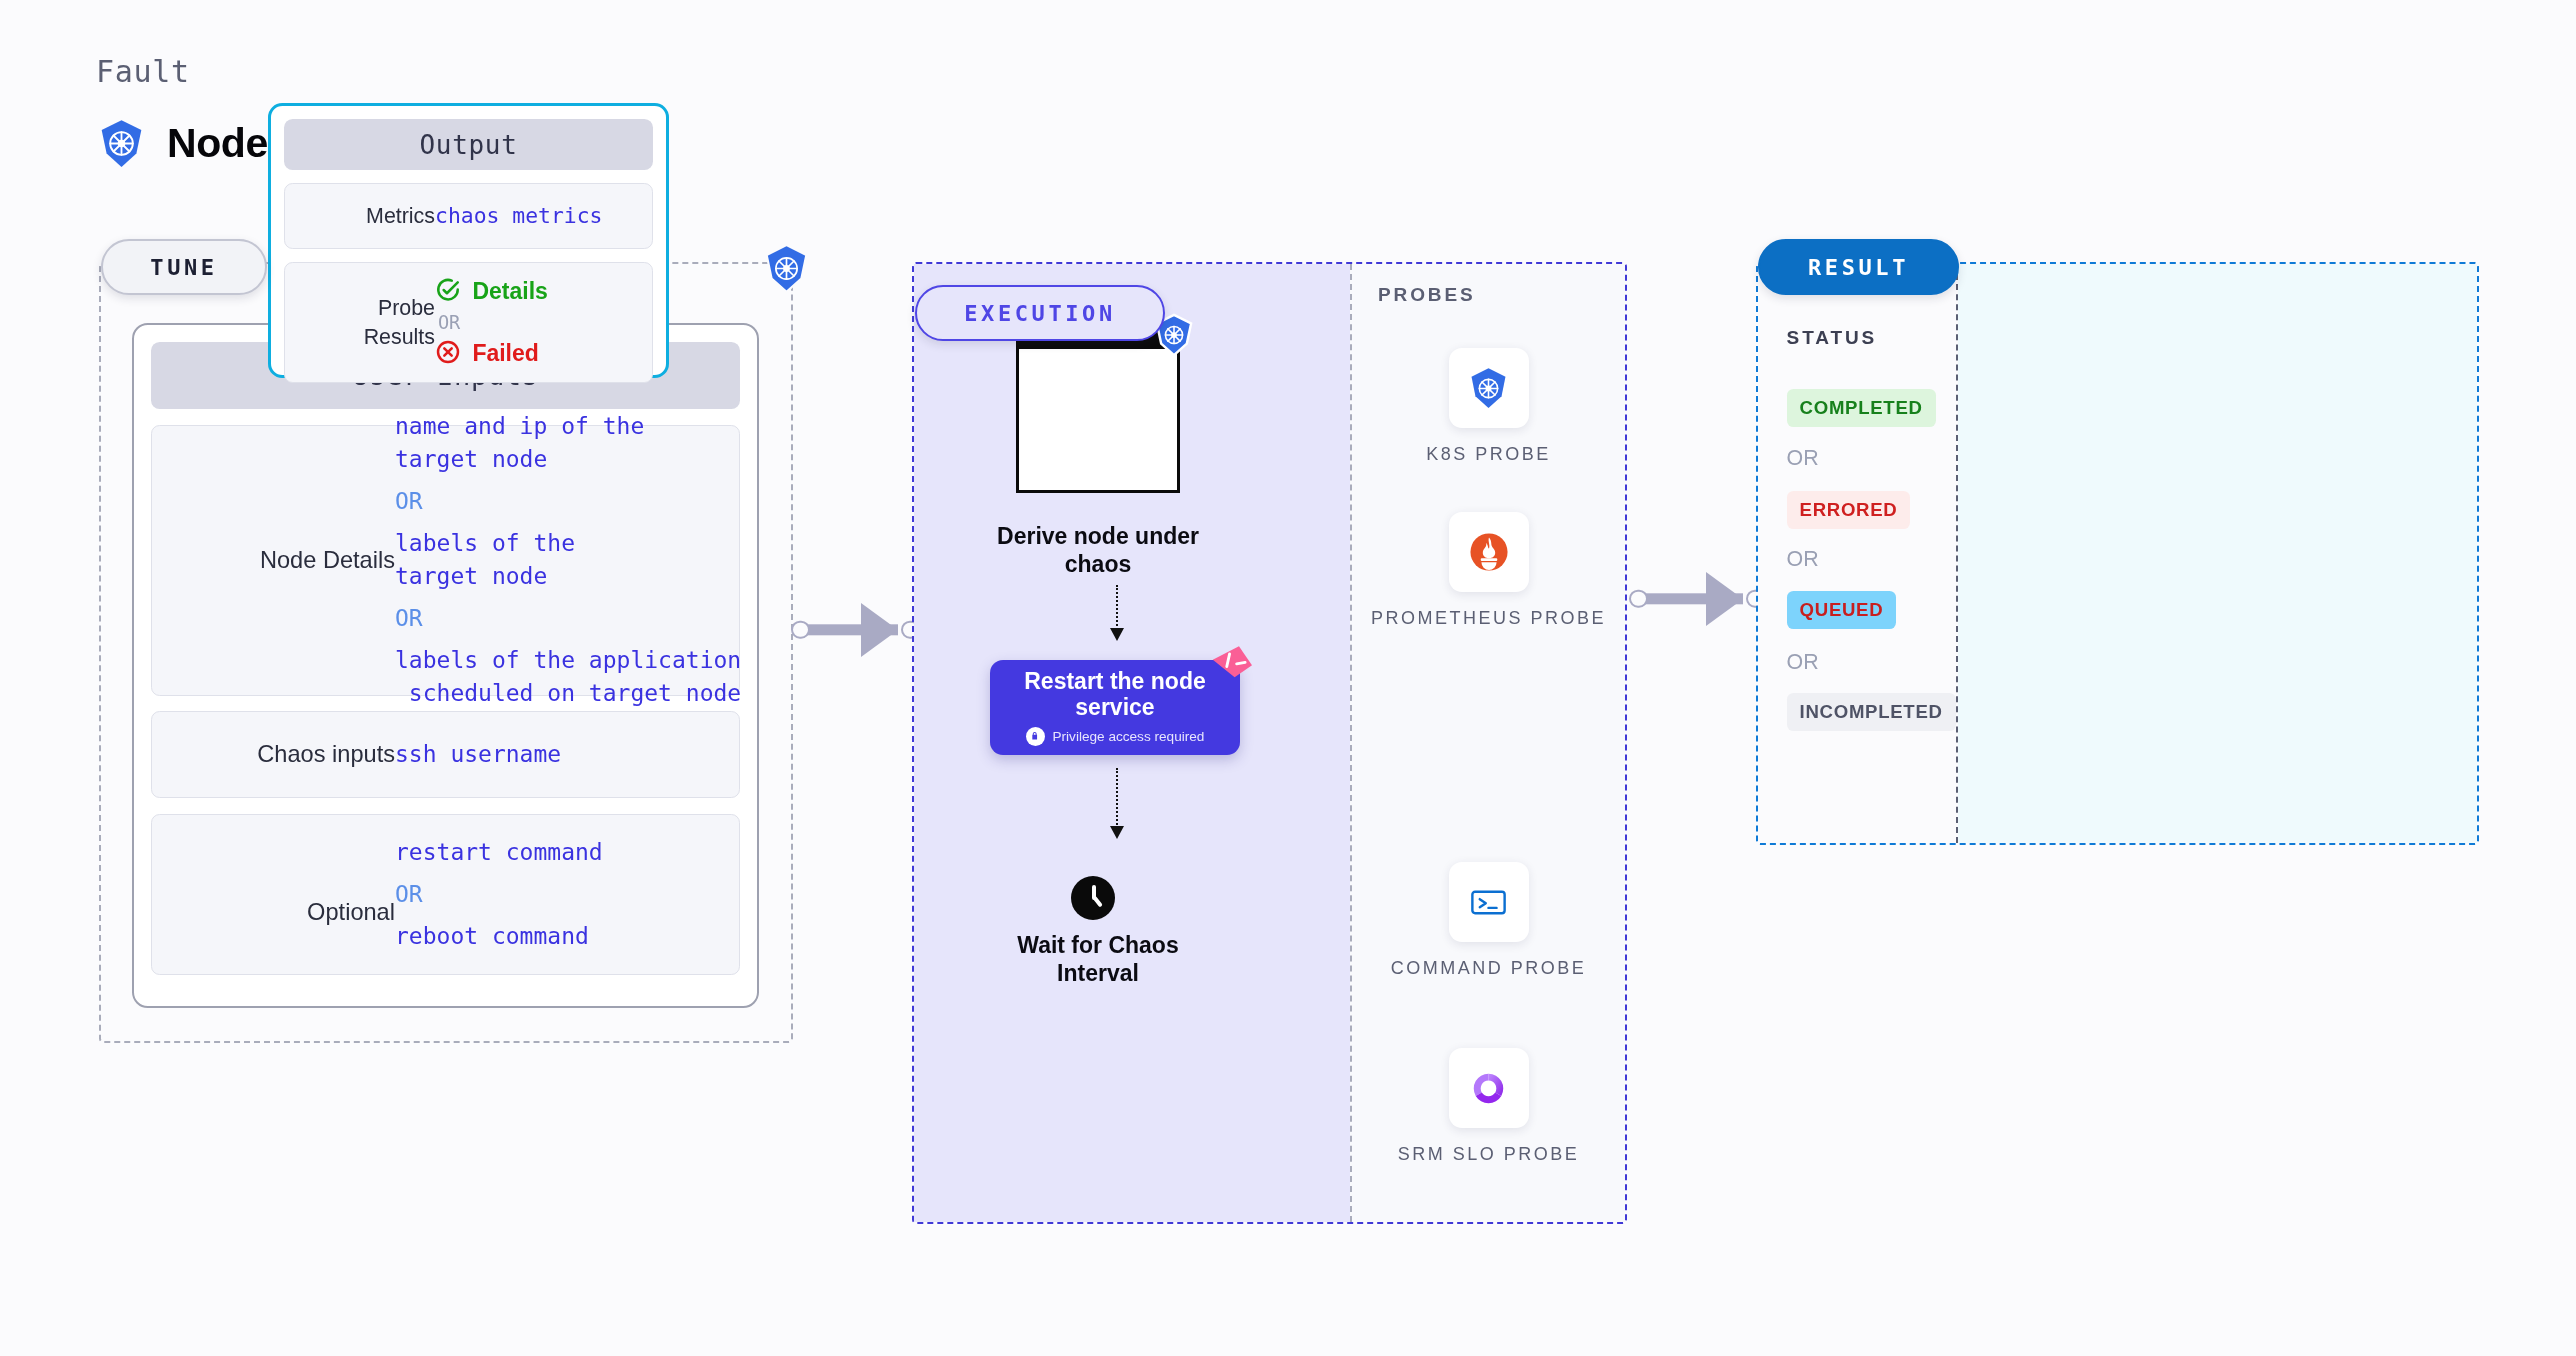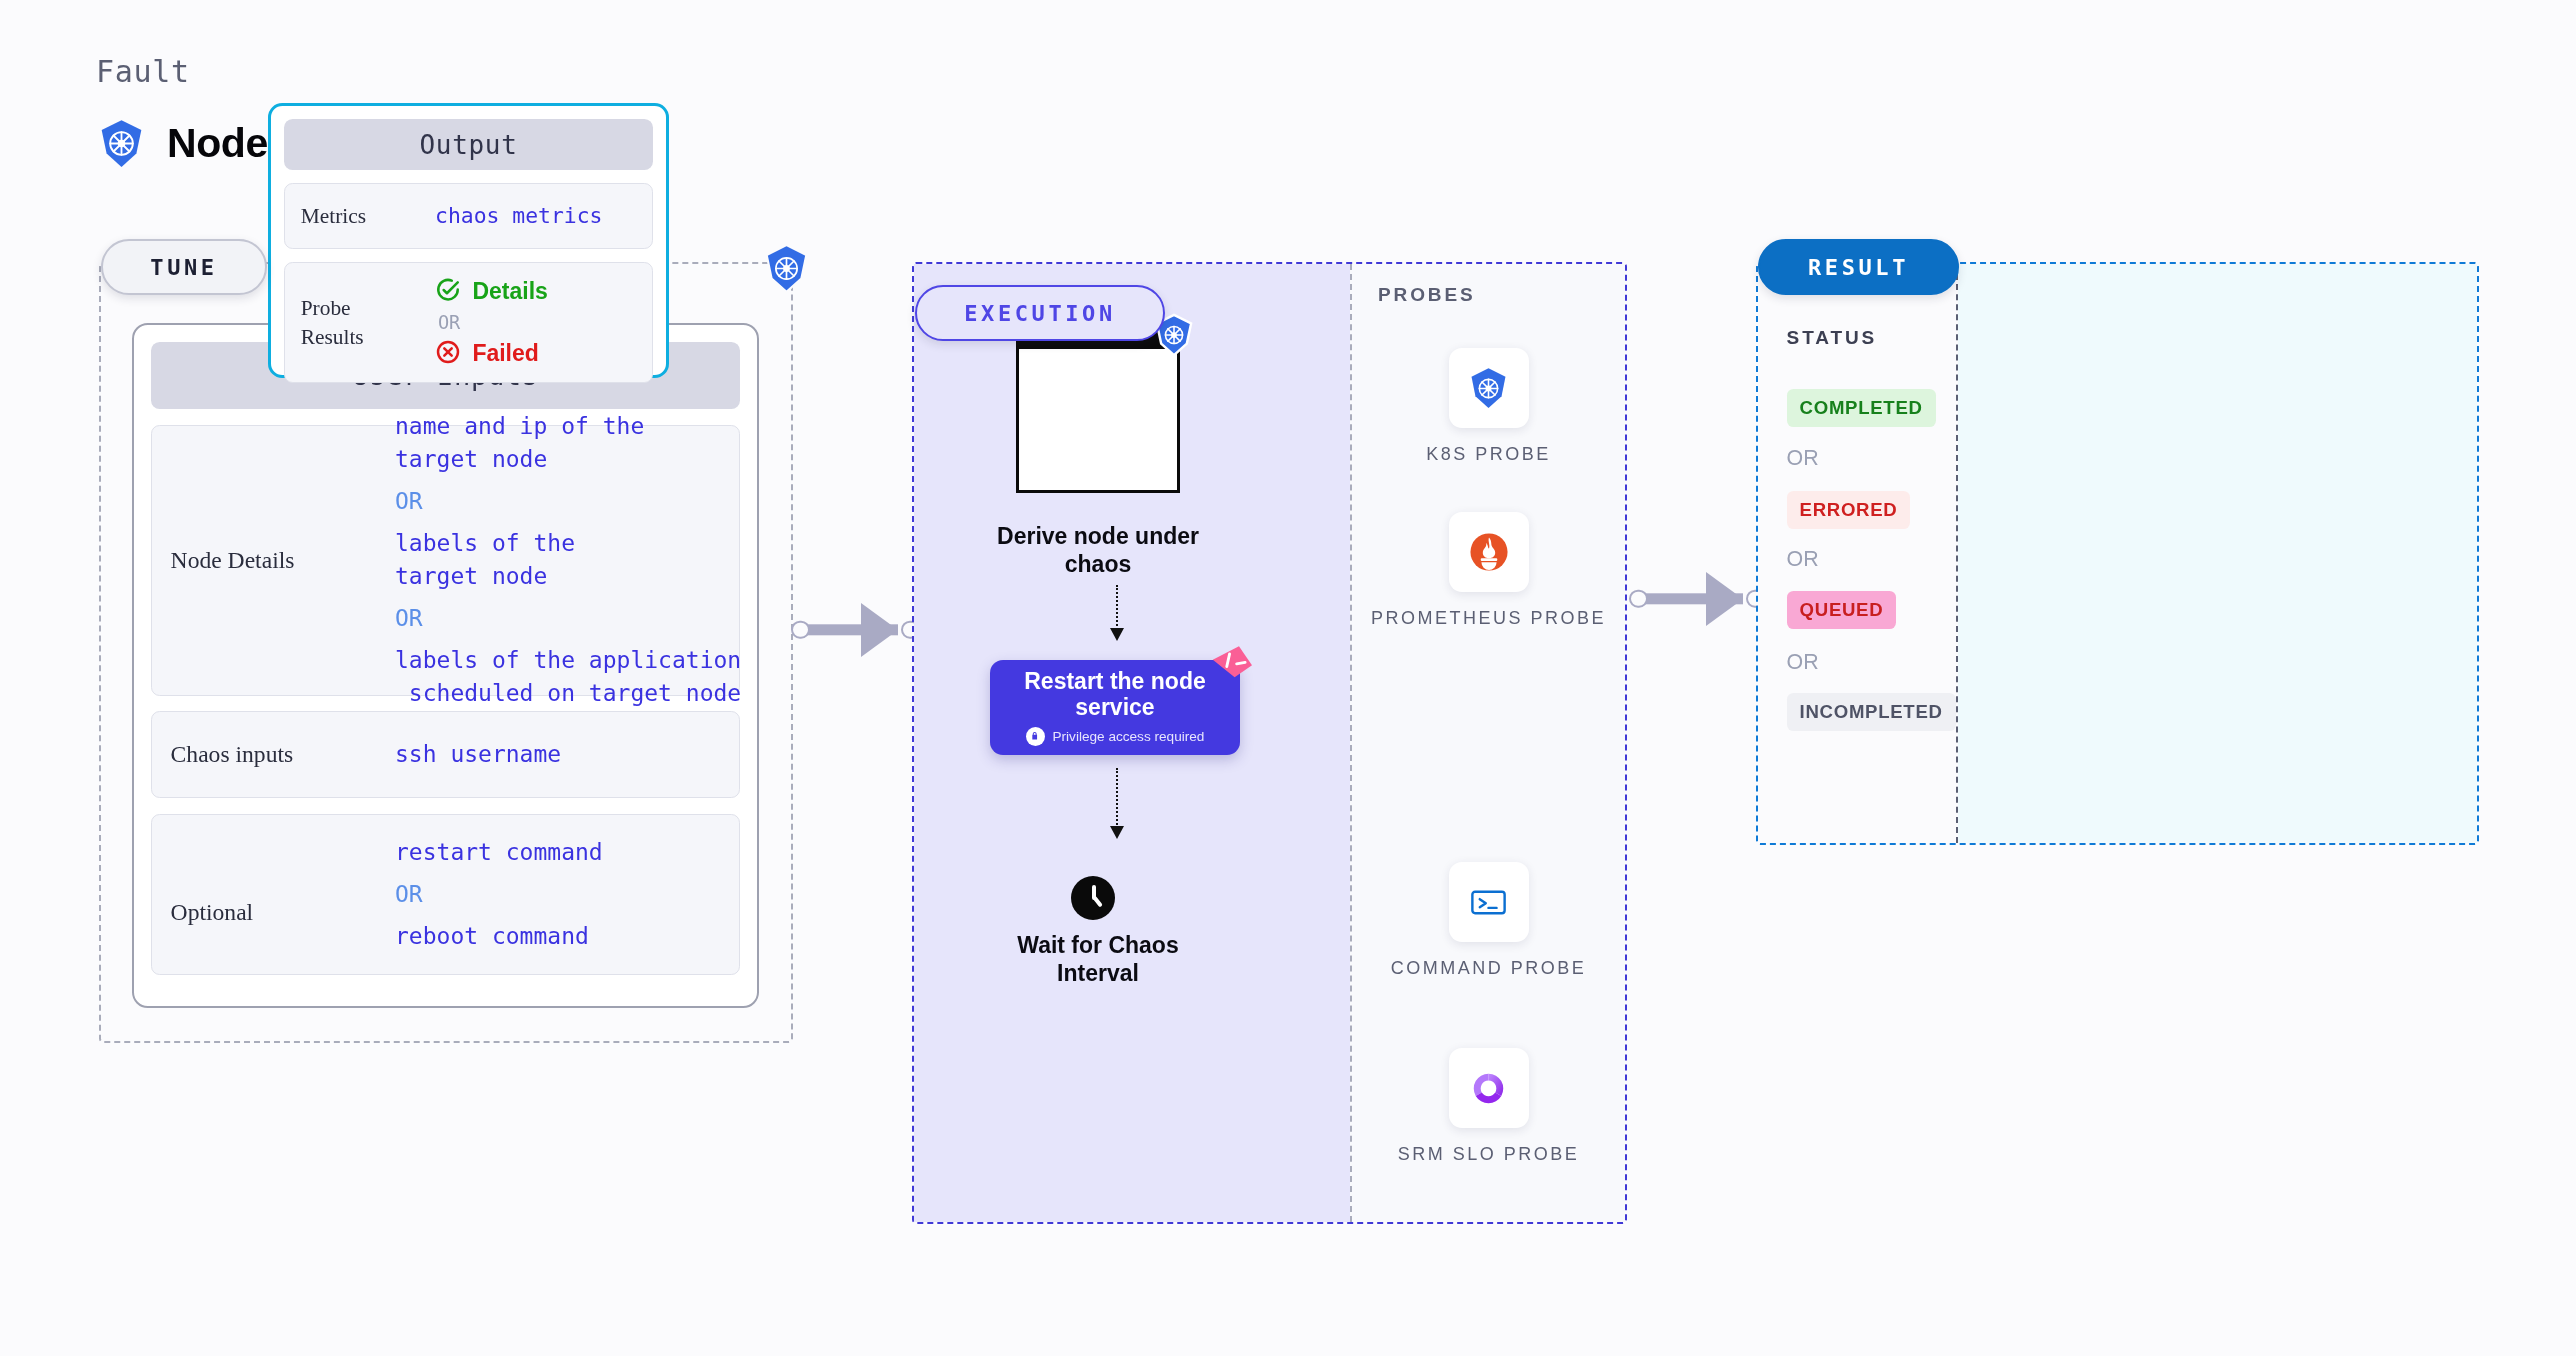--- a/index.html
+++ b/index.html
@@ -75,22 +75,22 @@
     font-size: 27px; color: #31344a; letter-spacing: 0.7px;
   }
   .kv-box {
     margin: 15.7px 17px 0 17px;
     background: #f5f6fa; border: 1.4px solid #dfe1ea; border-radius: 8.6px;
     display: flex; align-items: center;
     padding: 14.3px 0;
   }
   .kv-key {
     width: 243px; padding-left: 18.6px; flex: 0 0 243px;
-    font-family: Liberation Serif, serif;
-    font-size: 23.6px; color: #2a2d3d; line-height: 1.32;
+    font-family: Liberation Sans, sans-serif;
+    font-size: 23.6px; color: #2a2d3d; line-height: 1.32; text-align: right;
   }
   .kv-vals { flex: 1 1 auto; }
   .kv-val {
     font-family: "DejaVu Sans Mono", monospace;
     font-size: 23px; color: #3a32e0; line-height: 1.45; white-space: pre;
   }
   .kv-or {
     font-family: "DejaVu Sans Mono", monospace;
     font-size: 23px; color: #5b8fe8; line-height: 1.45;
     margin: 8.6px 0 8.6px 0;
@@ -231,21 +231,21 @@
   }
   .status-or {
     position: absolute; left: 28.6px;
     font-family: "Liberation Sans", sans-serif;
     font-size: 21.4px; color: #9aa0b4;
   }
   #chip-completed   { top: 125px; background: #ddf5dd; color: #17801c; }
   #or-1             { top: 182px; }
   #chip-errored     { top: 227px; background: #fdeceb; color: #cf2020; }
   #or-2             { top: 283px; }
-  #chip-queued      { top: 327px; background: #f9a8d4; color: #c81f1f; }
+  #chip-queued      { top: 327px; background: #7dd3fc; color: #c81f1f; }
   #or-3             { top: 386px; }
   #chip-incompleted { top: 429px; background: #eff0f4; color: #4f5366; }
 
   #output-card {
     position: absolute; left: 268px; top: 103px;
     width: 401px; height: 275px;
     background: #ffffff; border: 3.6px solid #0eaee0; border-radius: 14.3px;
   }
   #output-card .card-head { margin: 13px 13px 0 13px; height: 51px; font-size: 26px; }
   #output-card .kv-box { margin: 13px 13px 0 13px; }

